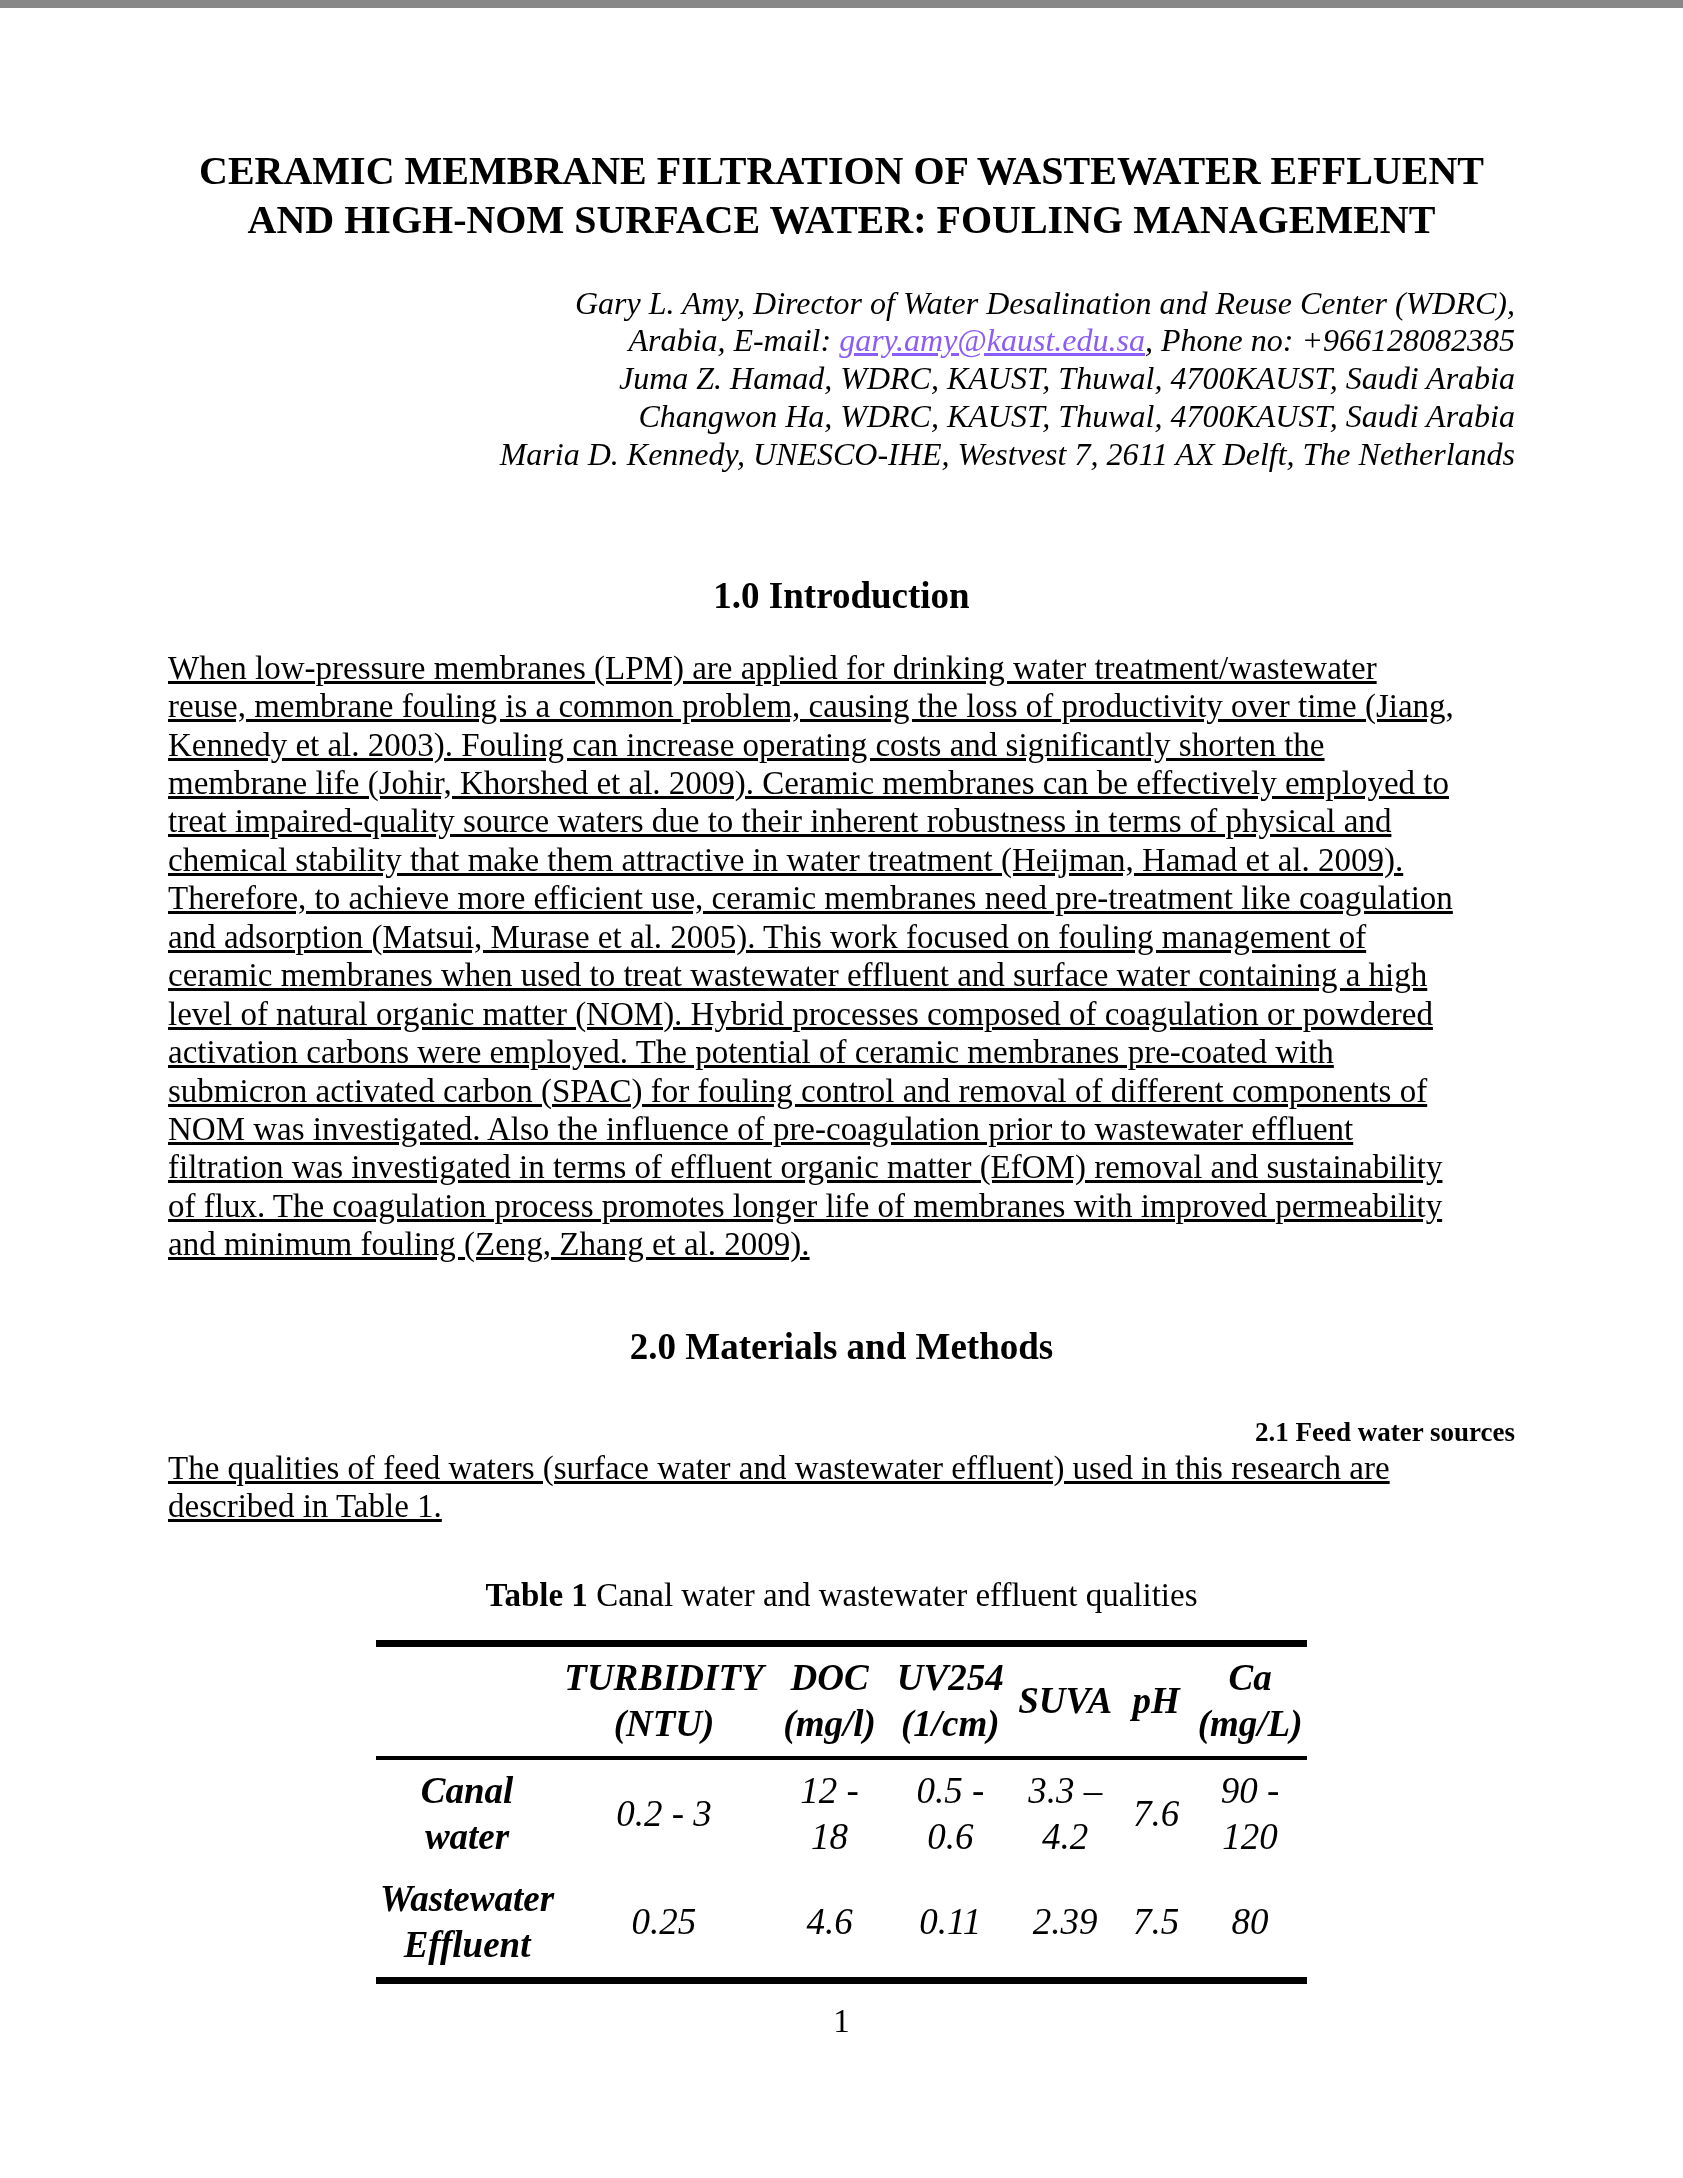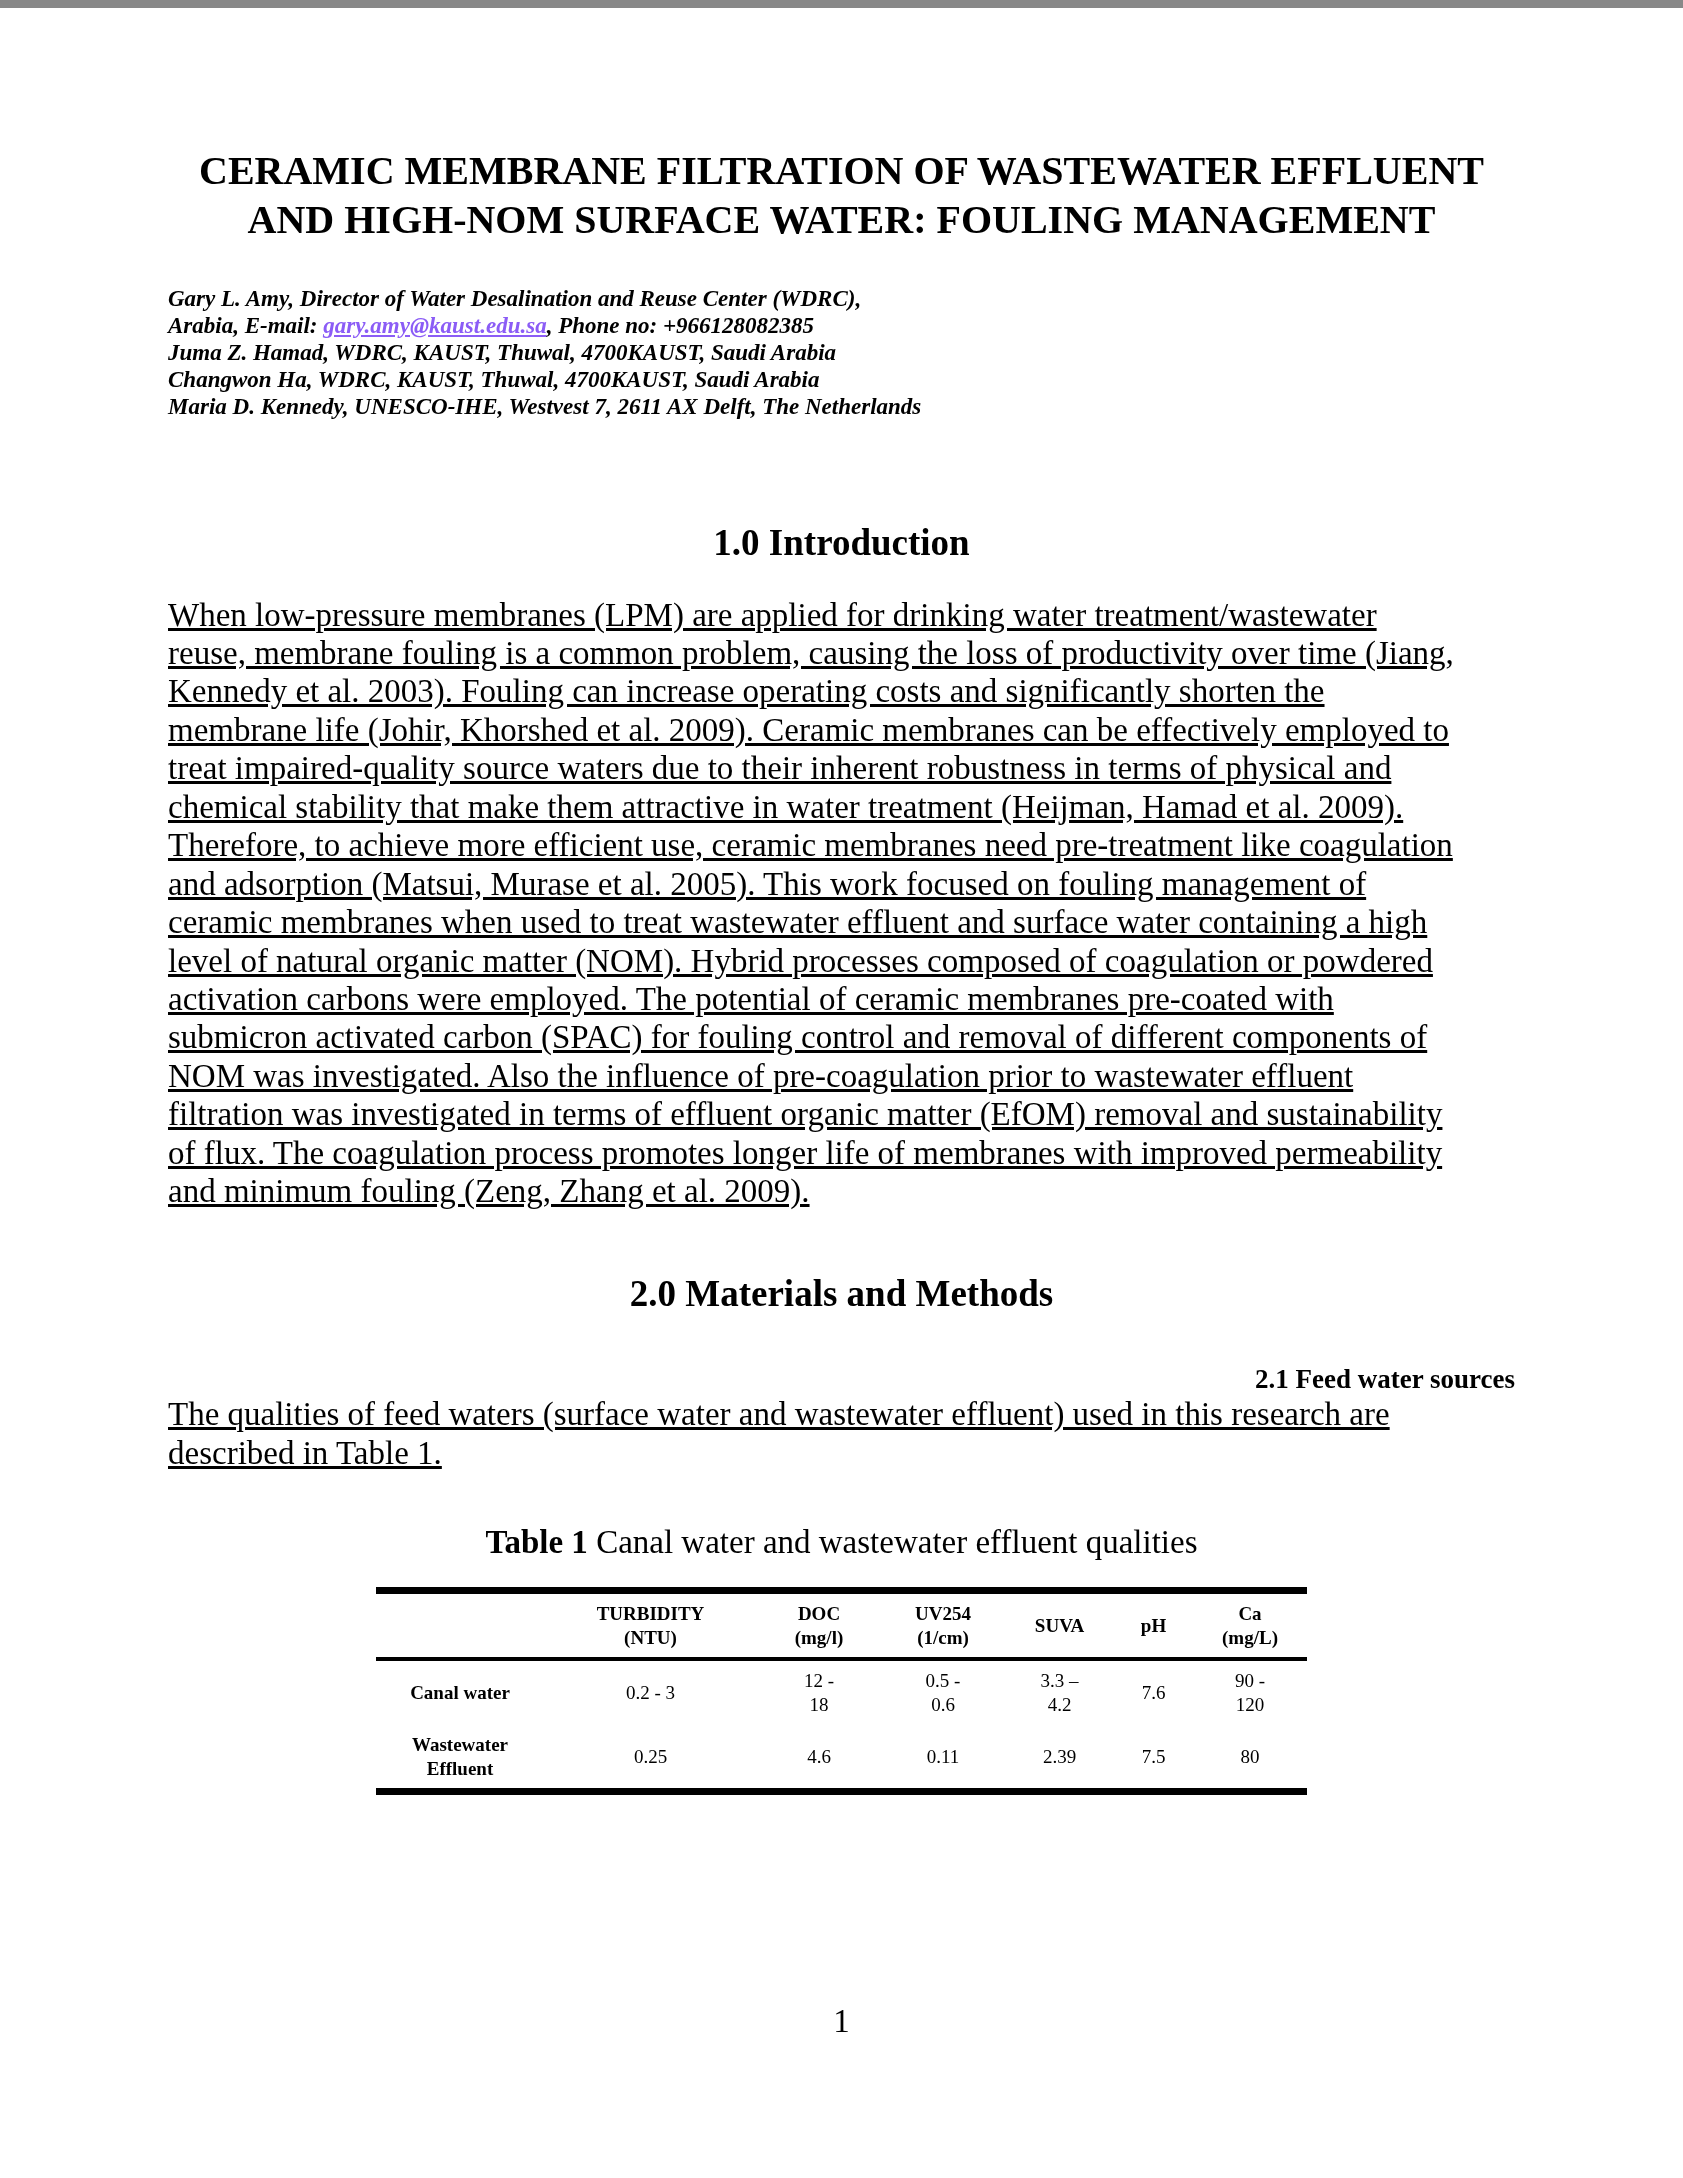--- a/index.html
+++ b/index.html
@@ -16,25 +16,24 @@
   }
   .title {
     text-align:center;
     font-weight:bold;
     font-size:40px;
     line-height:1.22;
     margin:0;
   }
   .authors {
     margin-top:40px;
-    text-align:left;
+    text-align:right;
     font-style:italic;
-    font-size:23px;
+    font-size:32px;
     line-height:1.18;
-    font-weight:bold;
   }
   .authors .email-link {
     color:#8b5cf6;
     text-decoration:underline;
     cursor:pointer;
   }
   .section-heading {
     margin:0;
     margin-top:101px;
     text-align:center;
@@ -66,22 +65,23 @@
     font-size:33px;
     line-height:1.2;
   }
   .table-caption .caption-label { font-weight:bold; }
   table.data-table {
     margin:24px auto 0 auto;
     width:931px;
     border-collapse:collapse;
     border-top:7px solid #000;
     border-bottom:7px solid #000;
-    font-size:19px;
+    font-size:37px;
     line-height:1.25;
+    font-style:italic;
   }
   table.data-table thead tr { border-bottom:4px solid #000; }
   table.data-table th, table.data-table td {
     text-align:center;
     vertical-align:middle;
     padding:8px 4px;
     font-weight:normal;
   }
   table.data-table th { font-weight:bold; }
   table.data-table td.row-label { font-weight:bold; }

